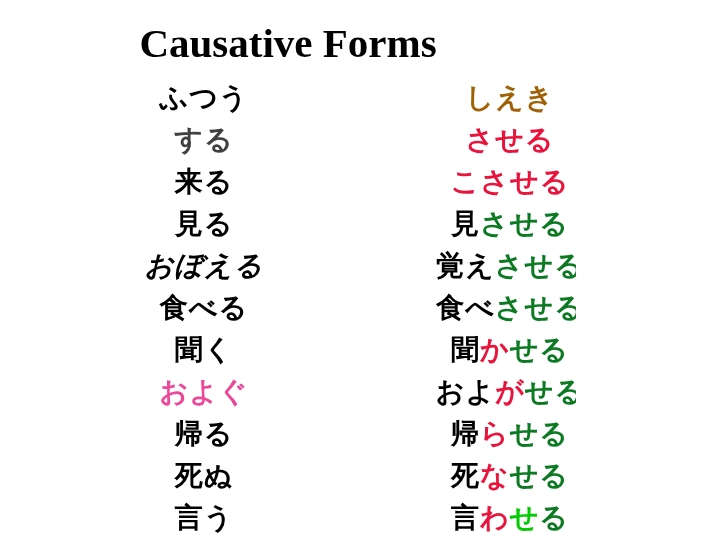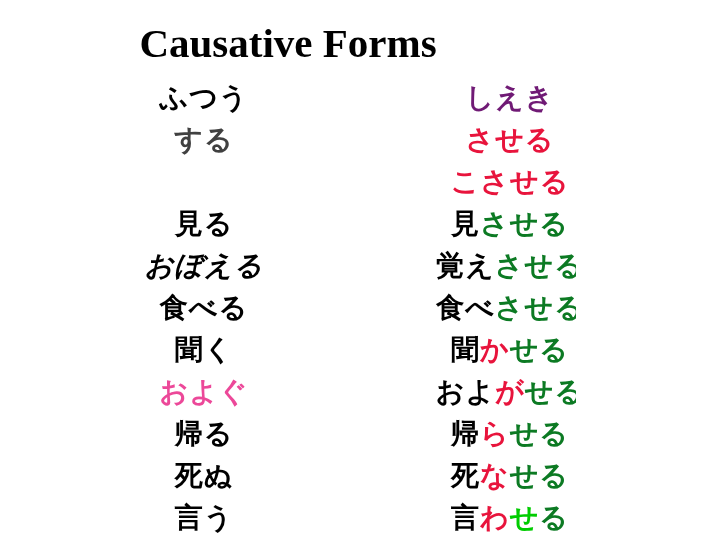--- a/index.html
+++ b/index.html
@@ -48,27 +48,28 @@
   .cell-right { left: 510px; }
 </style>
 </head>
 <body>
 
 <div class="slide">
   <div class="title">Causative Forms</div>
   <div class="rows">
       <div class="row">
         <span class="cell cell-left" style="color: rgb(0, 0, 0);">ふつう</span>
-        <span class="cell cell-right"><span style="color: #701a75;">しえき</span></span>
+        <span class="cell cell-right"><span style="color: #a16207;">しえき</span></span>
       </div>
       <div class="row">
         <span class="cell cell-left" style="color: #404040;">する</span>
         <span class="cell cell-right"><span style="color: rgb(232, 20, 60);">させる</span></span>
       </div>
       <div class="row">
+        <span class="cell cell-left" style="color: rgb(0, 0, 0);">来る</span>
         <span class="cell cell-right"><span style="color: rgb(232, 20, 60);">こさせる</span></span>
       </div>
       <div class="row">
         <span class="cell cell-left" style="color: rgb(0, 0, 0);">見る</span>
         <span class="cell cell-right"><span style="color: rgb(0, 0, 0);">見</span><span style="color: rgb(12, 122, 35);">させる</span></span>
       </div>
       <div class="row">
         <span class="cell cell-left" style="color: rgb(0, 0, 0); font-style: italic;">おぼえる</span>
         <span class="cell cell-right"><span style="color: rgb(0, 0, 0);">覚え</span><span style="color: rgb(12, 122, 35);">させる</span></span>
       </div>

